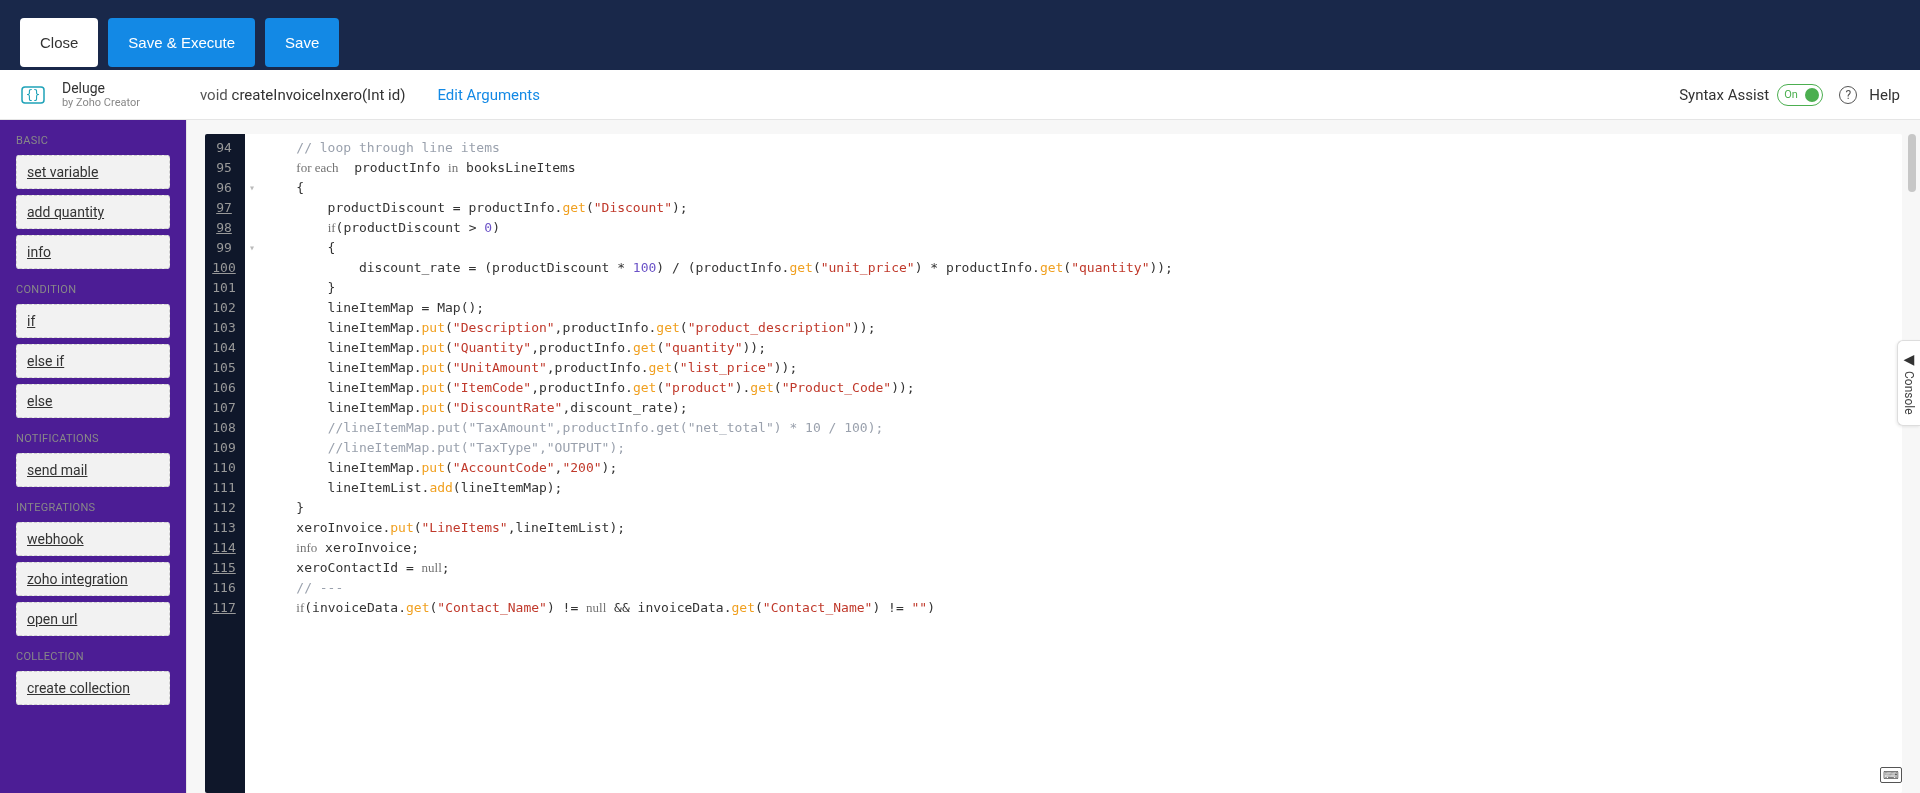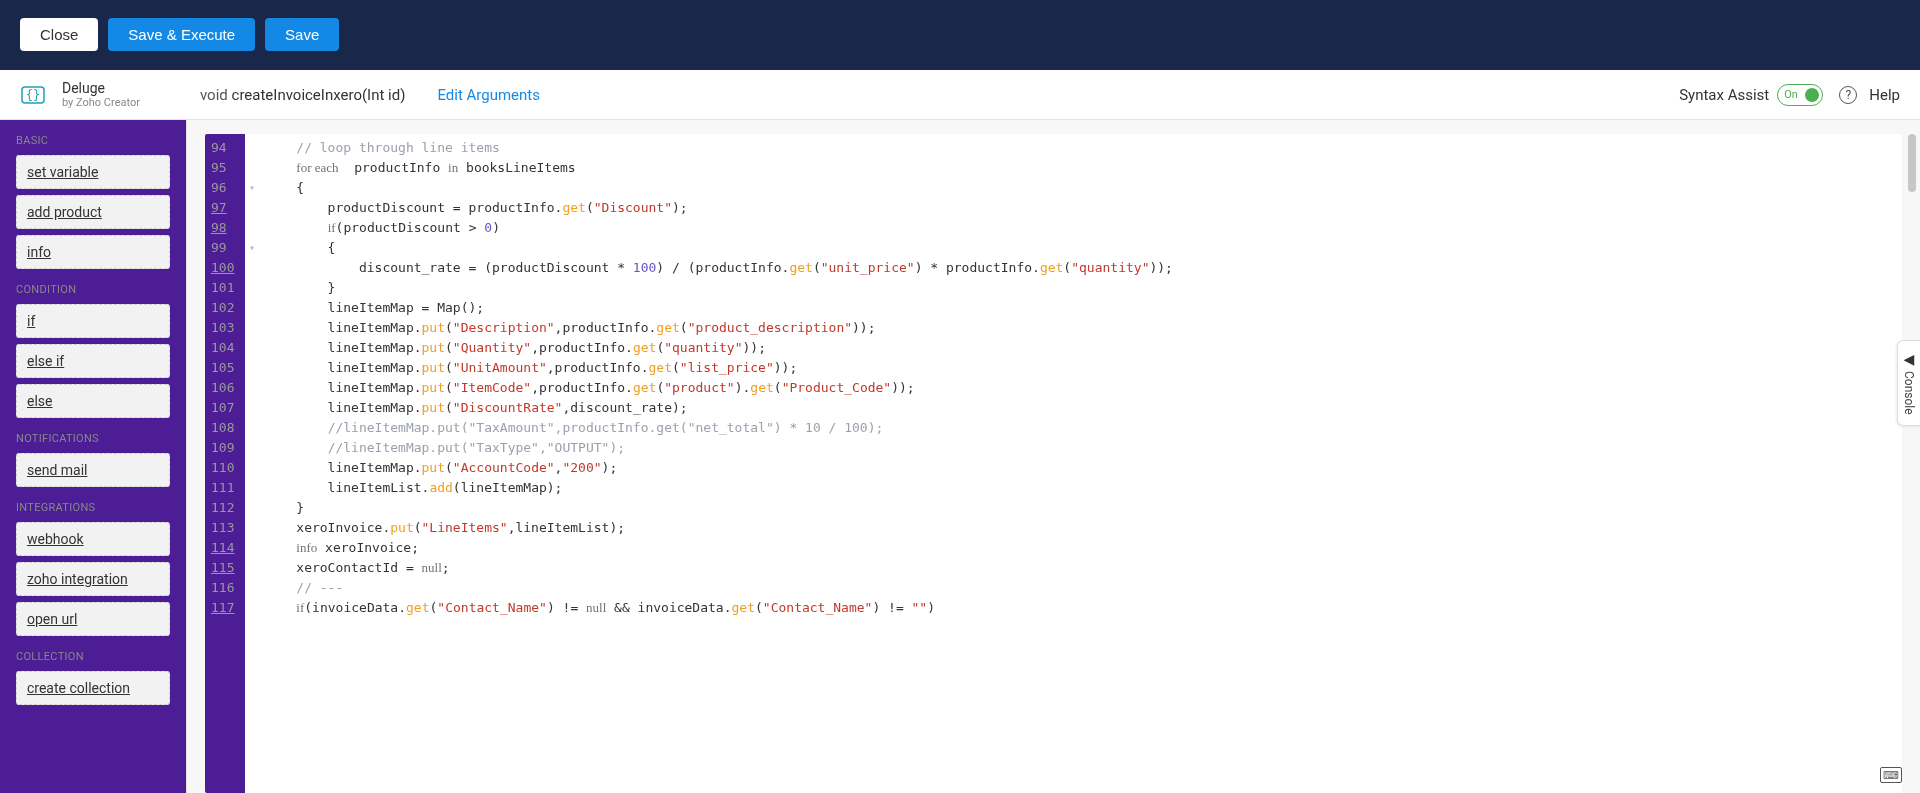--- a/index.html
+++ b/index.html
@@ -12,21 +12,21 @@
   display: flex;
   justify-content: space-between;
   align-items: flex-start;
   height: 70px;
 }
 .header-left { display: flex; flex-direction: column; }
 .header-title { font-size: 22px; font-weight: 500; letter-spacing: -0.3px; }
 .header-subtitle { font-size: 14px; color: #8a93a8; margin-top: 8px; }
 .header-buttons { display: flex; gap: 10px; align-items: center; margin-top: 6px; }
 .btn {
-  padding: 8px 20px;
+  padding: 16px 20px;
   border-radius: 4px;
   border: none;
   font-size: 15px;
   cursor: pointer;
 }
 .btn-white { background: #fff; color: #333; font-weight: 500; }
 .btn-blue { background: #1389e5; color: #fff; font-weight: 500; }
 
 .subheader {
   height: 50px;
@@ -94,23 +94,23 @@
   background: #fff;
   margin: 0 18px 0 18px;
   border-radius: 2px;
   display: flex;
   overflow-y: auto;
   font-family: Menlo, Monaco, Consolas, monospace;
   font-size: 13px;
   line-height: 20px;
 }
 .gutter {
-  background: #4c1d95;
+  background: #0f172a;
   color: #999;
-  text-align: left;
+  text-align: center;
   padding: 4px 8px 4px 6px;
   user-select: none;
   min-width: 40px;
 }
 .gutter .ln { height: 20px; }
 .gutter .ln.u { text-decoration: underline; }
 .fold-col { width: 14px; color: #bbb; padding-top: 4px; }
 .fold-col .fm { height: 20px; text-align: center; font-size: 10px; }
 .code { flex: 1; padding: 4px 0 4px 6px; white-space: pre; color: #333; }
 .code .line { height: 20px; }
@@ -208,21 +208,21 @@
     <span class="help-icon">?</span>
     <span class="help-text">Help</span>
   </div>
 </div>
 
 <div class="main">
   <div class="sidebar" id="sidebar">
       <div class="sidebar-group">
         <div class="sidebar-group-title">BASIC</div>
         <div class="sidebar-item">set variable</div>
-        <div class="sidebar-item">add product</div>
+        <div class="sidebar-item">add quantity</div>
         <div class="sidebar-item">info</div>
       </div>
       <div class="sidebar-group">
         <div class="sidebar-group-title">CONDITION</div>
         <div class="sidebar-item">if</div>
         <div class="sidebar-item">else if</div>
         <div class="sidebar-item">else</div>
       </div>
       <div class="sidebar-group">
         <div class="sidebar-group-title">NOTIFICATIONS</div>

